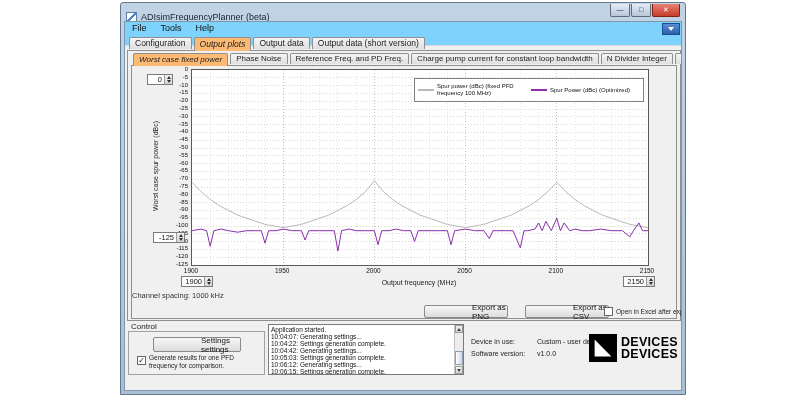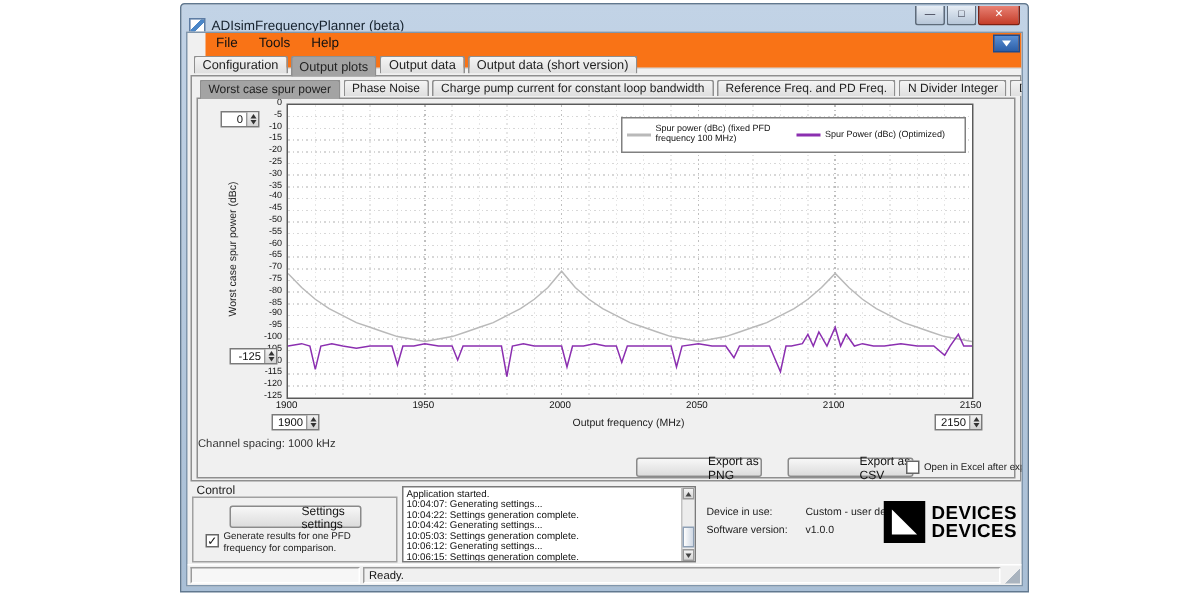--- a/index.html
+++ b/index.html
@@ -19,38 +19,38 @@
   .win-btn { width:20px; height:13px; border:1px solid #5e6b7a; border-top:none;
              background:linear-gradient(#e6edf5,#b7c6d8); font-size:7px; line-height:12px;
              text-align:center; color:#223; border-radius:0 0 2px 2px; margin-left:1px; }
   .win-btn.close { width:28px; background:linear-gradient(#e88173,#c53d2a);
                    border-color:#7e2013; color:#fff; }
 
   .window-body { position:absolute; left:3px; right:3px; top:18px; bottom:3px;
                  background:#f0f0f0; border:1px solid #8096ac; overflow:hidden; }
 
   
-  .menubar { position:absolute; left:12px; top:0; right:0; height:24px; background:#f97316;
+  .menubar { position:absolute; left:0; top:0; right:0; height:24px; background:#7dd3fc;
              border-bottom:1px solid #d9d9d9; font-size:9px; line-height:13px; color:#111; }
   .menu-item { display:inline-block; padding:0 7px; }
   .menu-corner-icon { position:absolute; right:1px; top:1px; width:18px; height:12px;
              border:1px solid #1d4a8f; background:linear-gradient(#5a8fd4,#2c5fa8);
              display:flex; align-items:center; justify-content:center; }
   .menu-corner-icon i { width:0; height:0; border-left:3px solid transparent;
              border-right:3px solid transparent; border-top:4px solid #fff; }
 
   
   .tabstrip { position:absolute; display:flex; align-items:flex-start; z-index:6; }
   #tabstrip-main { left:4px; top:15px; height:14px; }
   #tabstrip-sub  { left:8px; top:31px; height:13px; }
   .tab { background:linear-gradient(#f4f4f4,#dfdfdf); border:1px solid #8f8f8f; border-bottom:none;
          border-radius:2px 2px 0 0; padding:0 5px; margin-right:2px; font-size:8.5px;
          color:#222; height:12px; line-height:11px; white-space:nowrap; }
   #tabstrip-sub .tab { font-size:8px; height:11px; line-height:10px; }
-  .tab.selected { background:#a3a3a3; height:14px; line-height:13px; }
+  .tab.selected { background:#fdba74; height:14px; line-height:13px;font-style:italic; }
   #tabstrip-sub .tab.selected { height:13px; line-height:12px; }
 
   .page-outer { position:absolute; left:2px; top:28px; width:554px; height:271px;
                 background:#f0f0f0; border:1px solid #8f8f8f; z-index:1; }
   .page-inner { position:absolute; left:6px; top:43px; width:546px; height:254px;
                 background:#f0f0f0; border:1px solid #8f8f8f; z-index:2; }
 
   
   .plot { position:absolute; left:66px; top:47px; width:458px; height:197px;
           background:#fff; border:1px solid #5a5a5a; z-index:3; }
@@ -160,24 +160,24 @@
     </div>
 
     <div id="tabstrip-main" class="tabstrip">
         <div class="tab">Configuration</div>
         <div class="tab selected">Output plots</div>
         <div class="tab">Output data</div>
         <div class="tab">Output data (short version)</div>
       </div>
     <div class="page-outer"></div>
     <div id="tabstrip-sub" class="tabstrip">
-        <div class="tab selected">Worst case spur power</div>
+        <div class="tab selected">Worst case fixed power</div>
         <div class="tab">Phase Noise</div>
+        <div class="tab">Reference Freq. and PD Freq.</div>
         <div class="tab">Charge pump current for constant loop bandwidth</div>
-        <div class="tab">Reference Freq. and PD Freq.</div>
         <div class="tab">N Divider Integer</div>
         <div class="tab">Dividers</div>
       </div>
     <div class="page-inner"></div>
 
     <div class="y-title">Worst case spur power (dBc)</div>
     <div class="x-title">Output frequency (MHz)</div>
     <div id="y-labels">
         <div class="y-tick" style="top: 44px;">0</div>
         <div class="y-tick" style="top: 51.8px;">-5</div>
@@ -352,22 +352,15 @@
       <svg viewBox="0 0 30 30">
         <rect width="30" height="30" fill="#000"></rect>
         <polygon points="6,24 6,6 24,24" fill="#fff"></polygon>
       </svg>
       <div class="adi-text">
         <div>DEVICES</div>
         <div>DEVICES</div>
       </div>
     </div>
 
-    <div class="statusbar">
-      <div class="status-progress"></div>
-      <div class="status-text-panel">
-        <span>Ready.</span>
-      </div>
-      <div class="grip"></div>
-    </div>
 
   </div>
 </div>
 
 </body></html>

